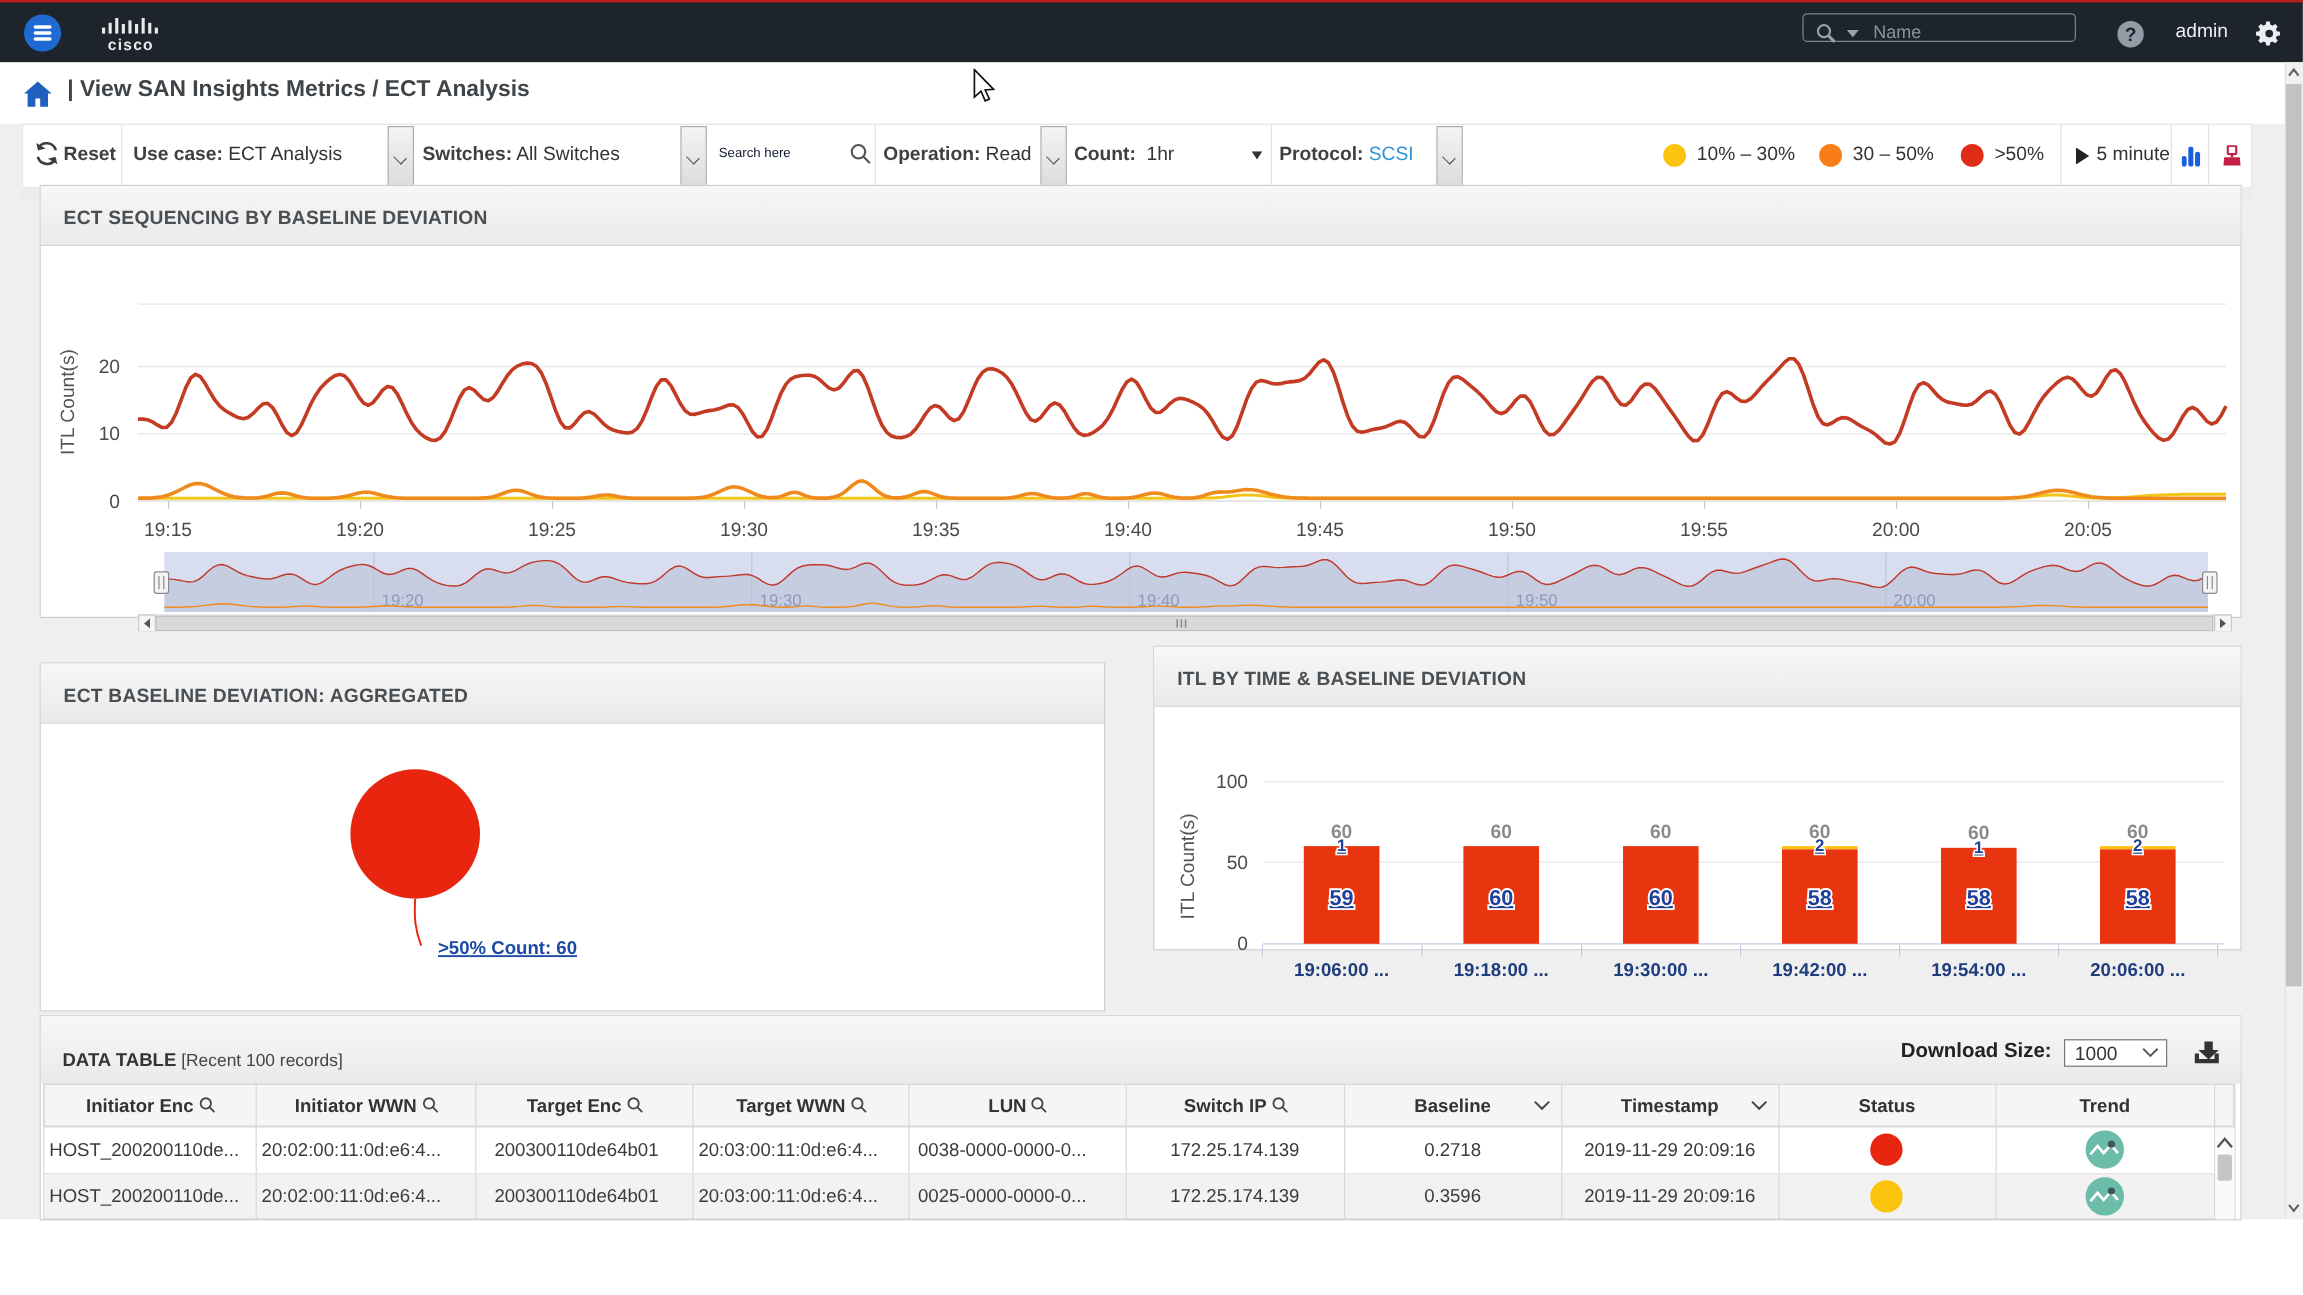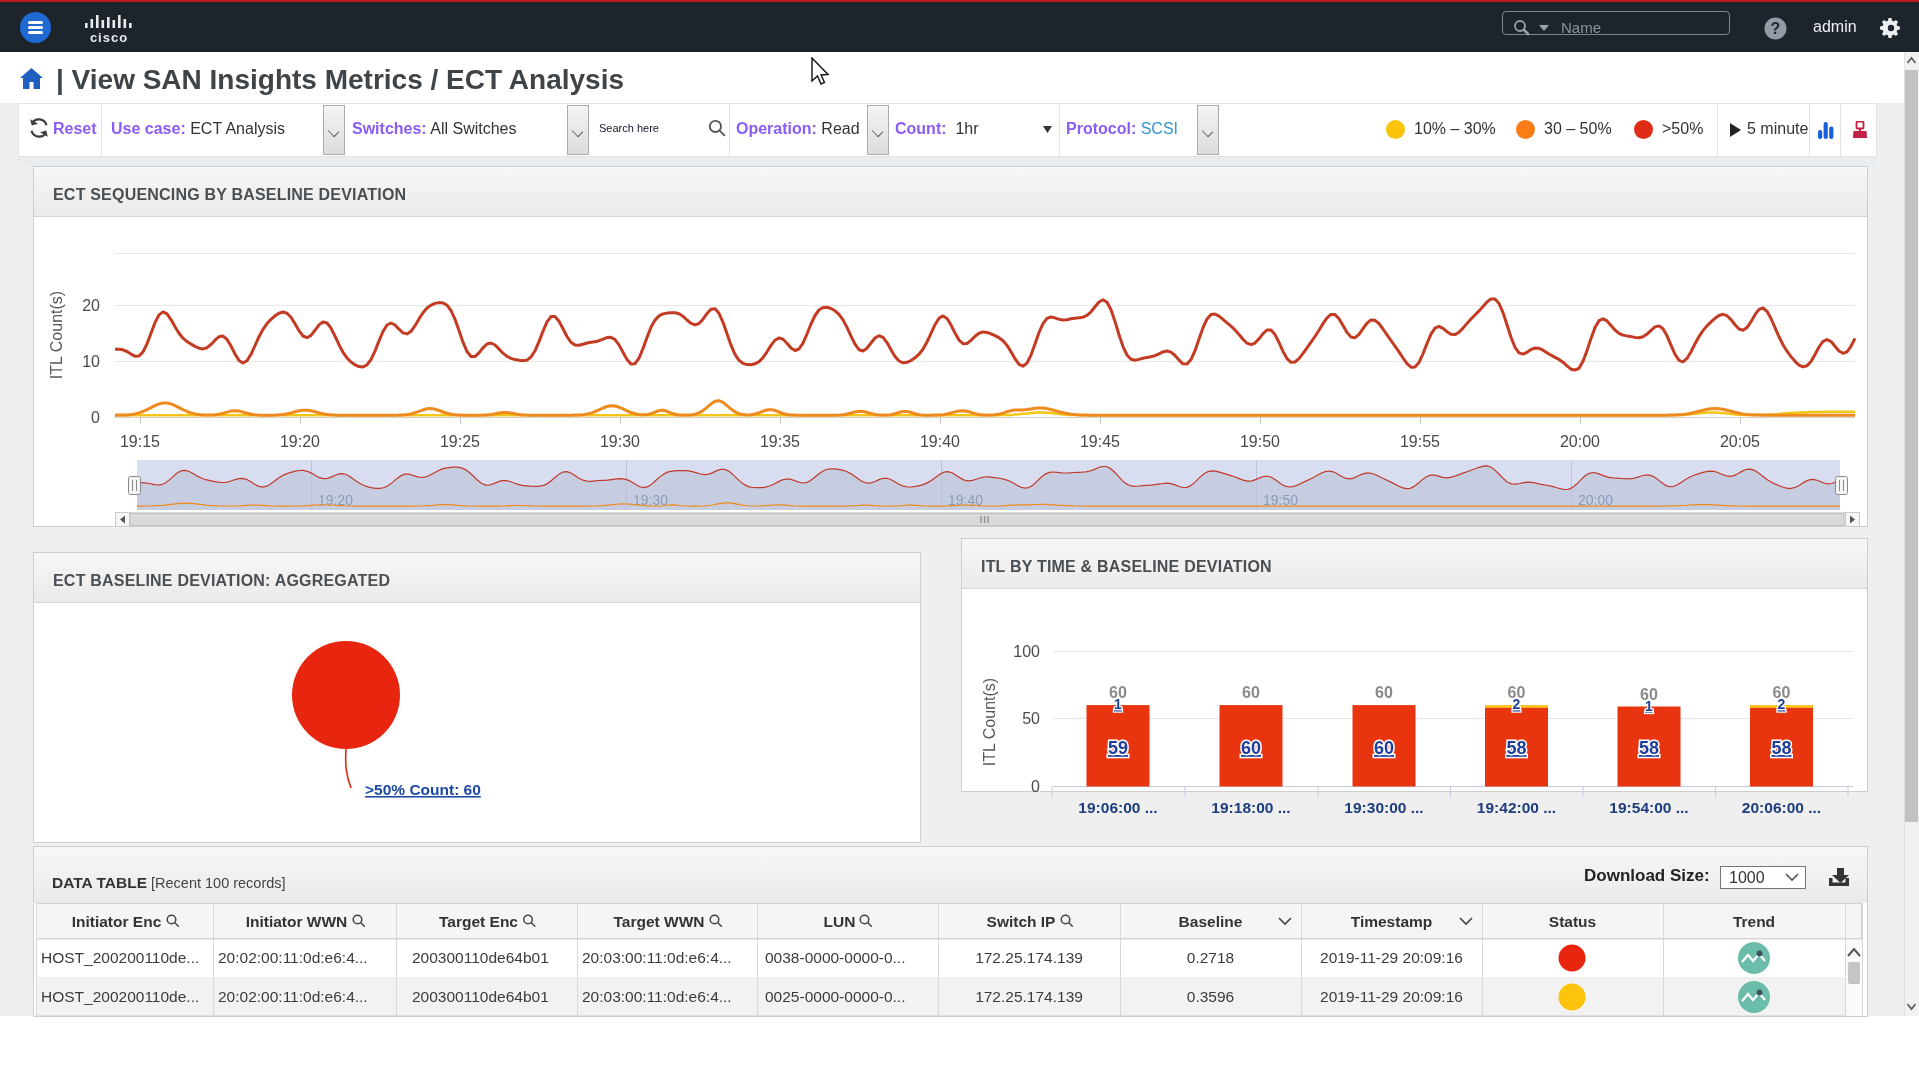--- a/index.html
+++ b/index.html
@@ -3,25 +3,25 @@
 *{margin:0;padding:0;box-sizing:border-box}
 html,body{width:1919px;height:1079px;overflow:hidden;background:#fff;font-family:"Liberation Sans",sans-serif}
 .hdr{position:absolute;left:0;top:0;width:1919px;height:52px;background:#1d242b;border-top:2px solid #b91c1c}
 .hdr .burger{position:absolute;left:20px;top:10px;width:31px;height:31px;border-radius:50%;background:#1f69d2}
 .hdr .burger i{position:absolute;left:8px;width:15px;height:3px;border-radius:2px;background:#fff}
 .ctitle{position:absolute;left:149px;top:13px;font-size:24px;color:#f0f0f0;letter-spacing:.2px}
 .sbox{position:absolute;left:1502px;top:9px;width:228px;height:24px;border:1px solid #7d848b;border-radius:4px}
 .sbox .nm{position:absolute;left:58px;top:7px;font-size:15px;color:#8b949d}
 .admin{position:absolute;left:1813px;top:16px;font-size:16px;color:#eceff2}
 .brow{position:absolute;left:0;top:52px;width:1919px;height:51px;background:#fff}
-.btitle{position:absolute;left:56px;top:12px;font-size:28px;font-weight:bold;color:#3f4448}
+.btitle{position:absolute;left:56px;top:12px;font-size:19px;font-weight:bold;color:#3f4448}
 .fbar{position:absolute;left:18px;top:103px;width:1859px;height:54px;background:#fff;border:1px solid #e3e3e3;font-size:16px;color:#333}
 .fbar .sep{position:absolute;top:0;width:1px;height:52px;background:#e2e2e2}
 .fbar .lbl{position:absolute;top:16px;white-space:nowrap}
-.fbar b{color:#8b5cf6}
+.fbar b{color:#404040}
 .dd{position:absolute;top:1px;width:22px;height:50px;background:linear-gradient(#f4f4f4,#dcdcdc);border:1px solid #ababab}
 .dd:after{content:"";position:absolute;left:5px;top:21px;width:8px;height:8px;border-right:1.5px solid #555;border-bottom:1.5px solid #555;transform:rotate(45deg) scale(1,.8)}
 .dot{position:absolute;top:16px;width:19px;height:19px;border-radius:50%}
 .panel{position:absolute;background:#fff;border:1px solid #cecece}
 .phead{height:50px;background:linear-gradient(#f7f7f7,#eaeaea);border-bottom:1px solid #d5d5d5}
 .phead span{position:absolute;left:19px;top:19px;font-size:16px;font-weight:bold;color:#4a4f54;letter-spacing:.2px}
 </style></head>
 <body>
 <div style="position:absolute;left:0;top:0;width:1919px;height:1079px;background:#efefef"></div>
 <div style="position:absolute;left:0;top:52px;width:1904px;height:51px;background:#fff"></div>
@@ -132,21 +132,21 @@
  <div class="sep" style="left:1821px"></div>
  <svg style="position:absolute;left:1833px;top:17px" width="16" height="18" viewBox="0 0 16 18">
       <g fill="#c41f44">
         <rect x="4.5" y="0.5" width="7" height="7" rx="1" fill="none" stroke="#c41f44" stroke-width="1.8"></rect>
         <rect x="7" y="7" width="2" height="3"></rect>
         <path d="M1.5 10 h13 l0.6 7 h-14.2 z"></path>
       </g>
     </svg>
 </div>
 
-<div class="panel" style="left:33px;top:166px;width:1835px;height:361px">
+<div class="panel" style="left:33px;top:154px;width:1835px;height:361px">
  <div class="phead">
       <span>ECT SEQUENCING BY BASELINE DEVIATION</span>
     </div>
 </div>
 <svg style="position:absolute;left:34px;top:218px" width="1833" height="308" viewBox="34 218 1833 308">
  <g stroke="#e6e6e6" stroke-width="1">
   <line x1="115" y1="253.5" x2="1855" y2="253.5"></line>
   <line x1="115" y1="305.5" x2="1855" y2="305.5"></line>
   <line x1="115" y1="361.5" x2="1855" y2="361.5"></line>
  </g>

